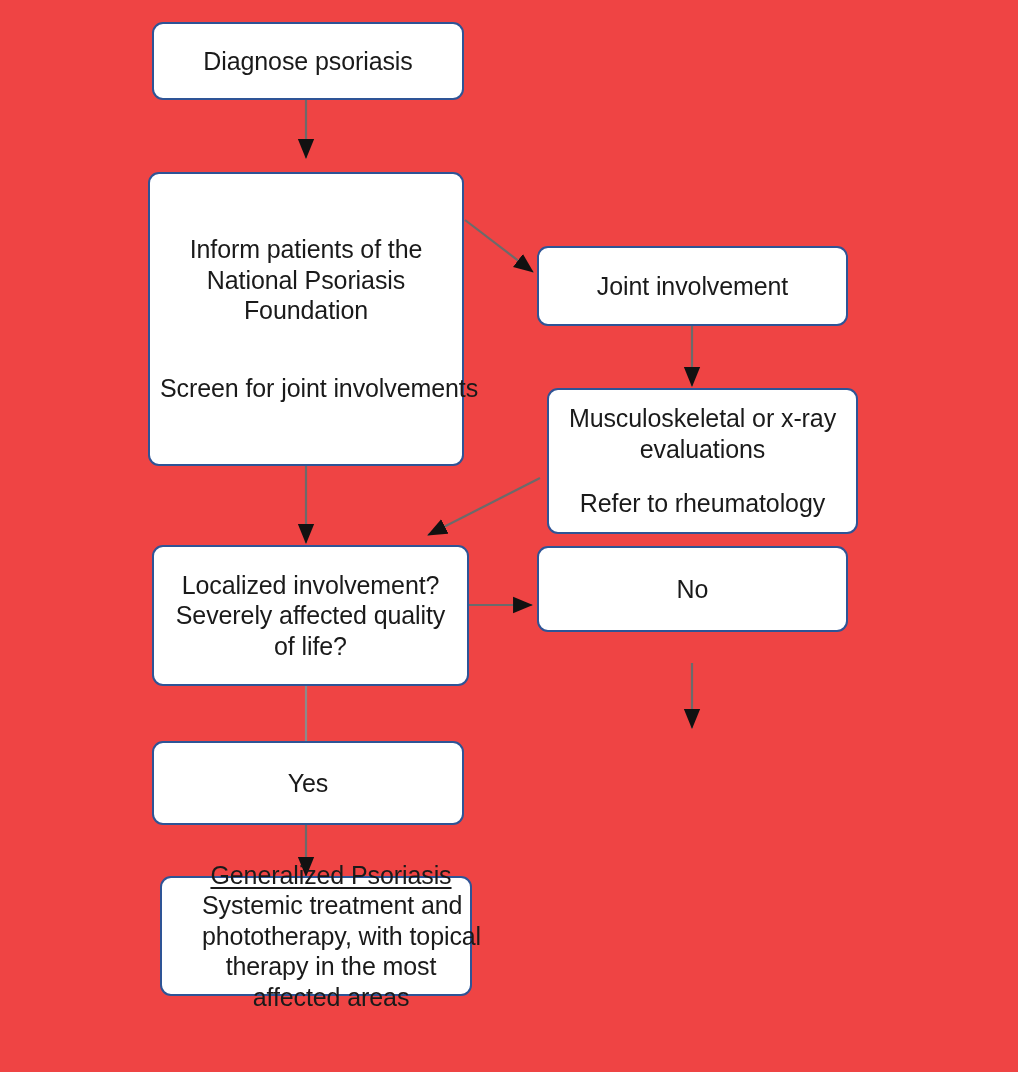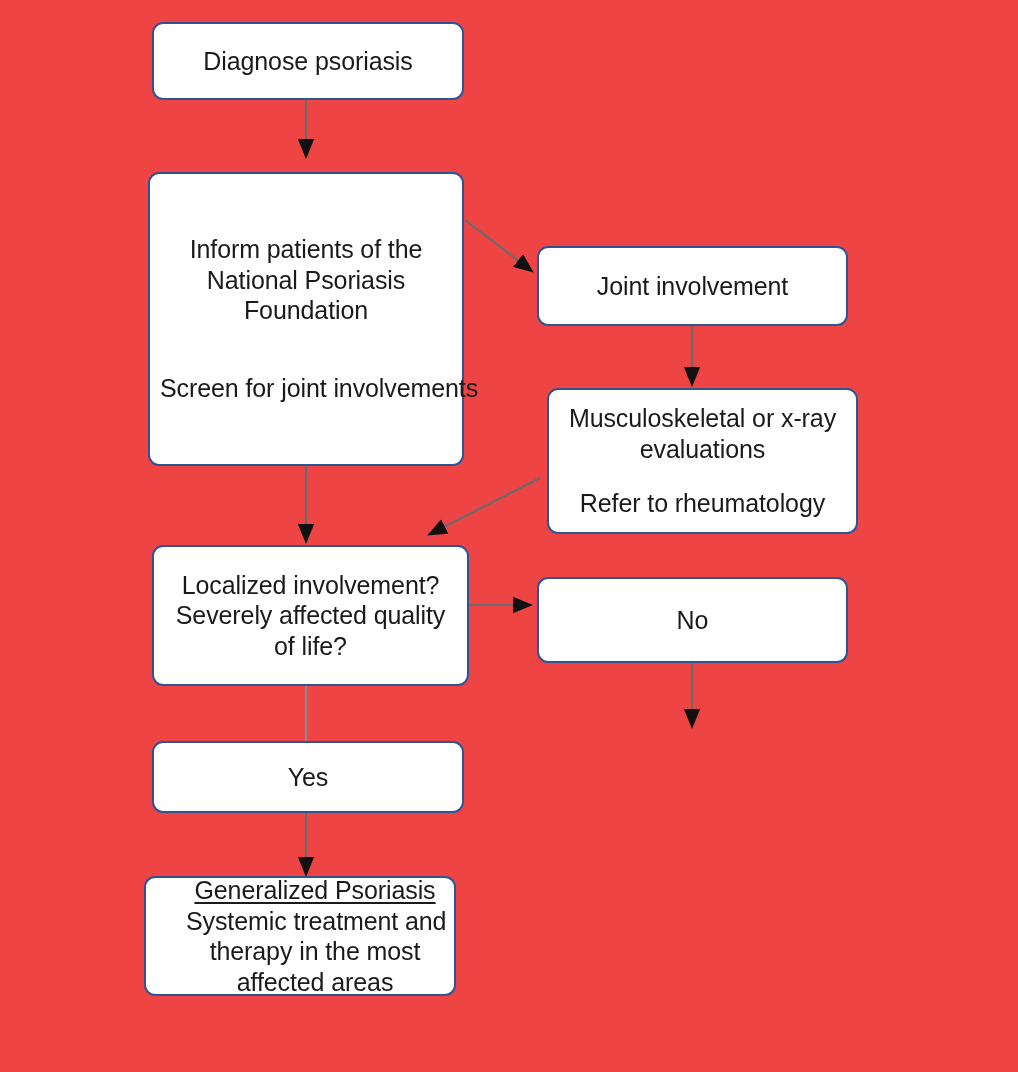--- a/index.html
+++ b/index.html
@@ -133,35 +133,36 @@
   </div>
 
   <div class="node" style="left:152px; top:545px; width:317px; height:141px;">
     <span class="txt">
       <span class="line">Localized involvement?</span>
       <span class="line">Severely affected quality</span>
       <span class="line">of life?</span>
     </span>
   </div>
 
-  <div class="node" style="left:537px; top:577px; width:311px; height:86px;">
+  <div class="node" style="left:537px; top:546px; width:311px; height:86px;">
     <span class="txt">
       <span class="line">No</span>
     </span>
   </div>
 
-  <div class="node" style="left:152px; top:741px; width:312px; height:72px;">
+  <div class="node" style="left:152px; top:741px; width:312px; height:84px;">
     <span class="txt">
       <span class="line">Yes</span>
     </span>
   </div>
 
 
-  <div class="node" style="left:144px; top:876px; width:312px; height:120px;padding-left:40px;">
+  <div class="node" style="left:160px; top:876px; width:312px; height:120px;padding-left:40px;">
     <span class="txt">
       <span class="line underline">Generalized Psoriasis</span>
       <span class="line">Systemic treatment and</span>
+      <span class="line">phototherapy, with topical</span>
       <span class="line">therapy in the most</span>
       <span class="line">affected areas</span>
     </span>
   </div>
 
 </div>
 
 </body></html>

